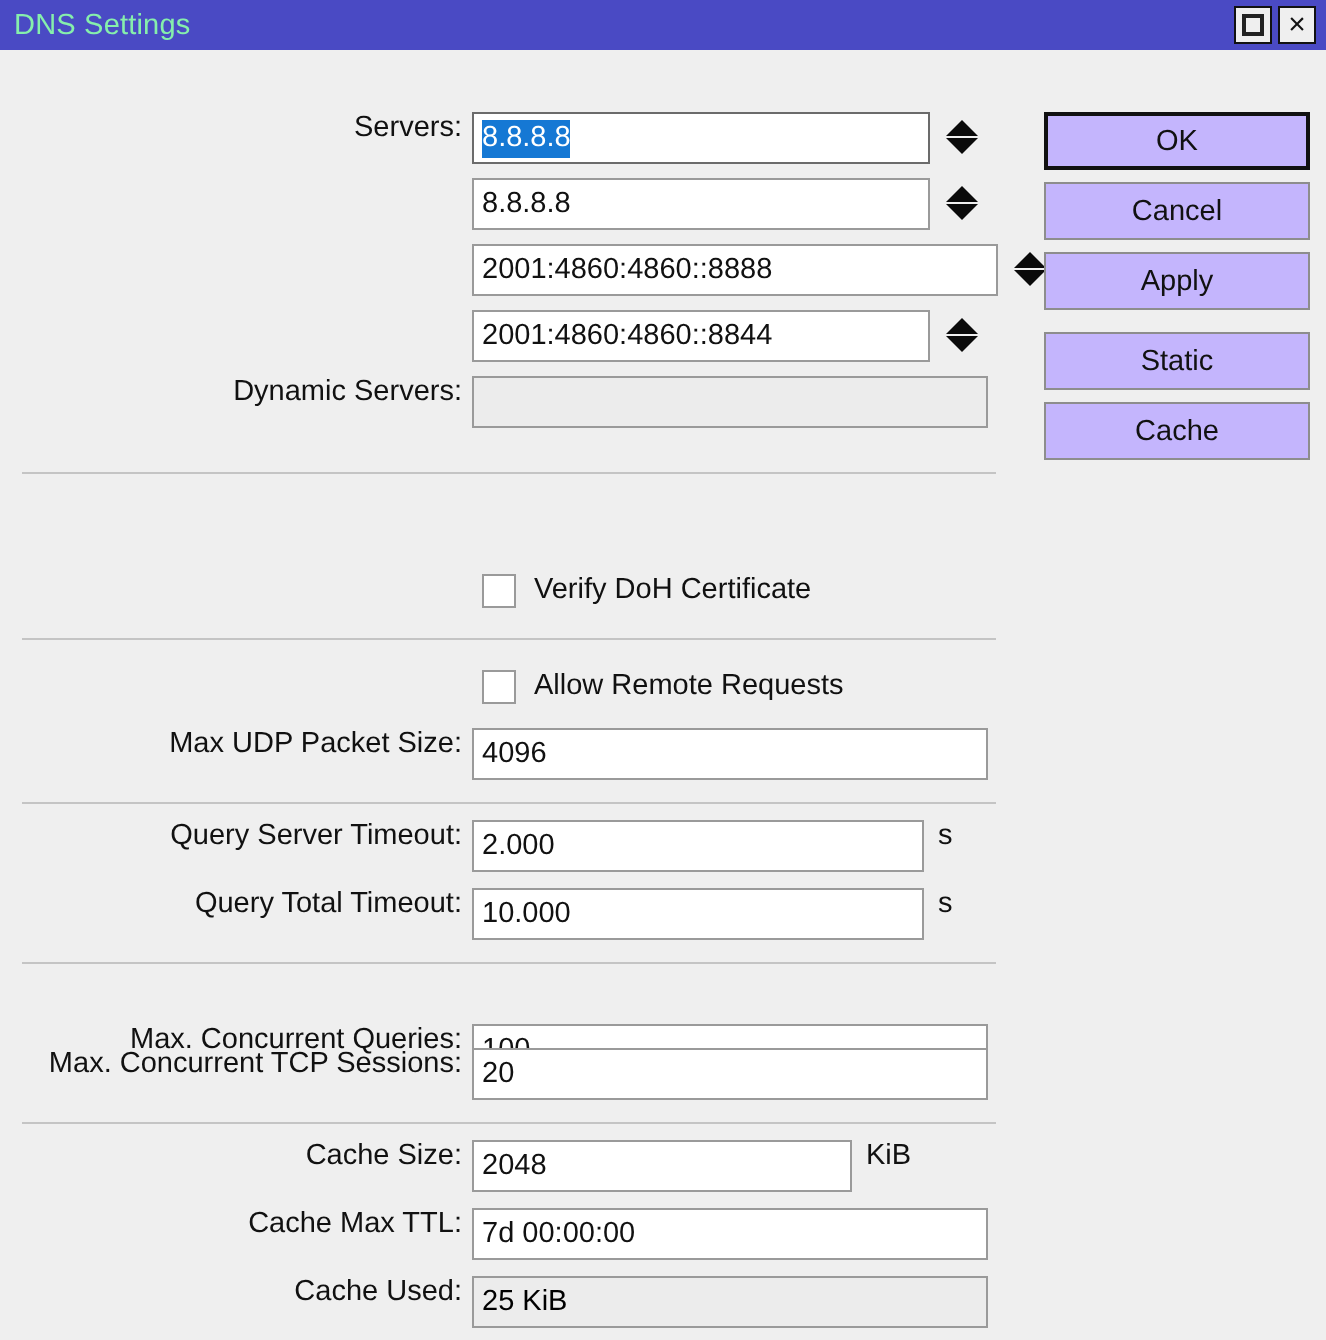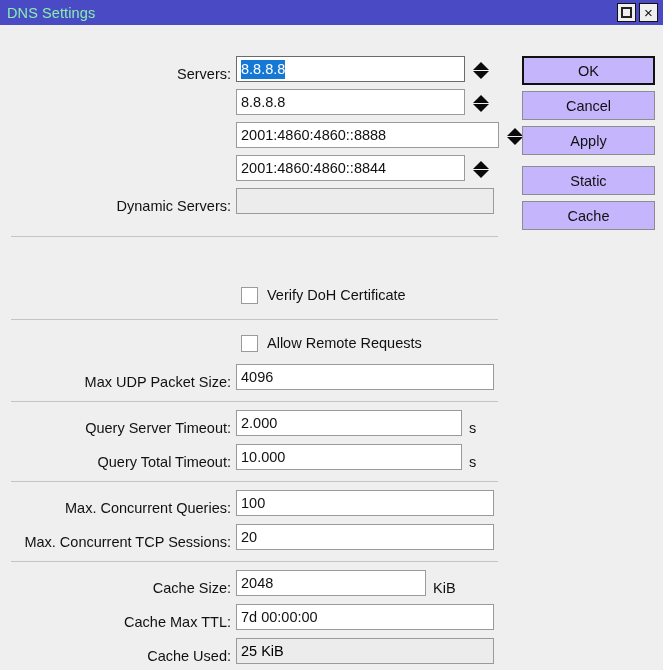--- a/index.html
+++ b/index.html
@@ -65,21 +65,21 @@
   
   .dialog-body {
     position: relative;
     height: 645px;
     background: #efefef;
   }
 
   .row {
     position: absolute;
     display: flex;
-    align-items: flex-end;
+    align-items: flex-start;
     height: 26px;
   }
   .label {
     width: 236px;
     text-align: right;
     padding-right: 5px;
     box-sizing: border-box;
     font-size: 14.5px;
     color: #111;
     white-space: nowrap;
@@ -305,21 +305,21 @@
   <div class="row" style="top:419px; left:0;">
     <span class="label">Query Total Timeout:</span>
     <div class="field" style="width:226px;">
       <span>10.000</span>
     </div>
     <span class="unit">s</span>
   </div>
 
   <div class="sep" style="top:456px;"></div>
 
-  <div class="row" style="top:465px; left:0;">
+  <div class="row" style="top:487px; left:0;">
     <span class="label">Max. Concurrent Queries:</span>
     <div class="field" style="width:258px;">
       <span>100</span>
     </div>
   </div>
 
   <div class="row" style="top:499px; left:0;">
     <span class="label">Max. Concurrent TCP Sessions:</span>
     <div class="field" style="width:258px;">
       <span>20</span>

